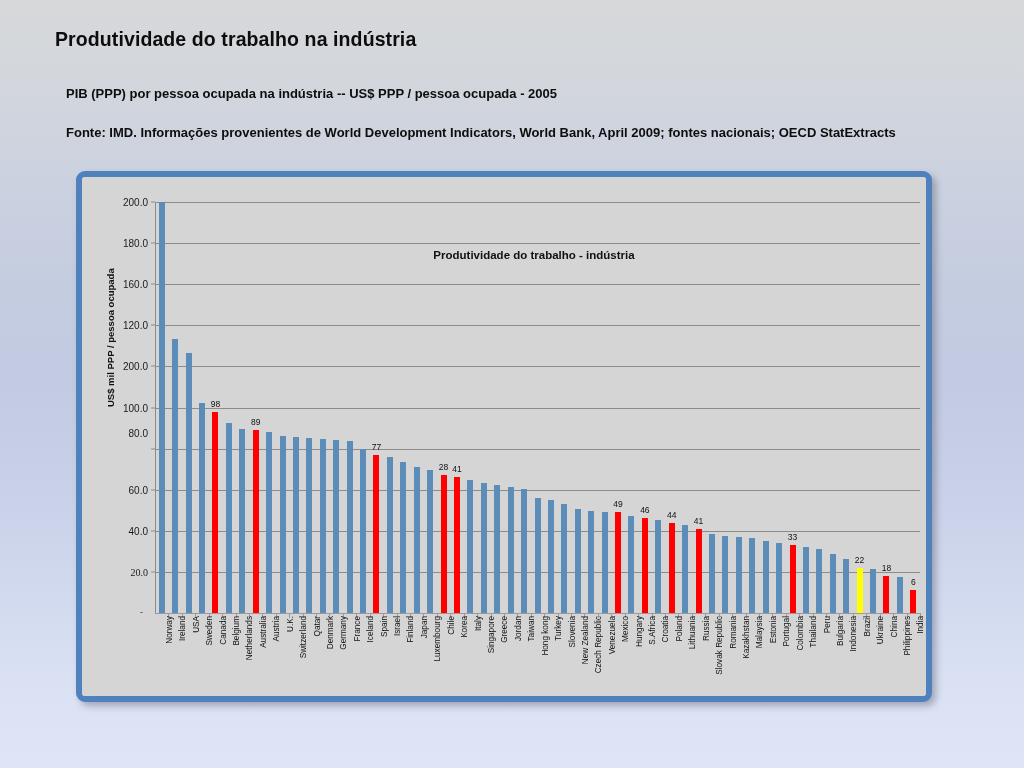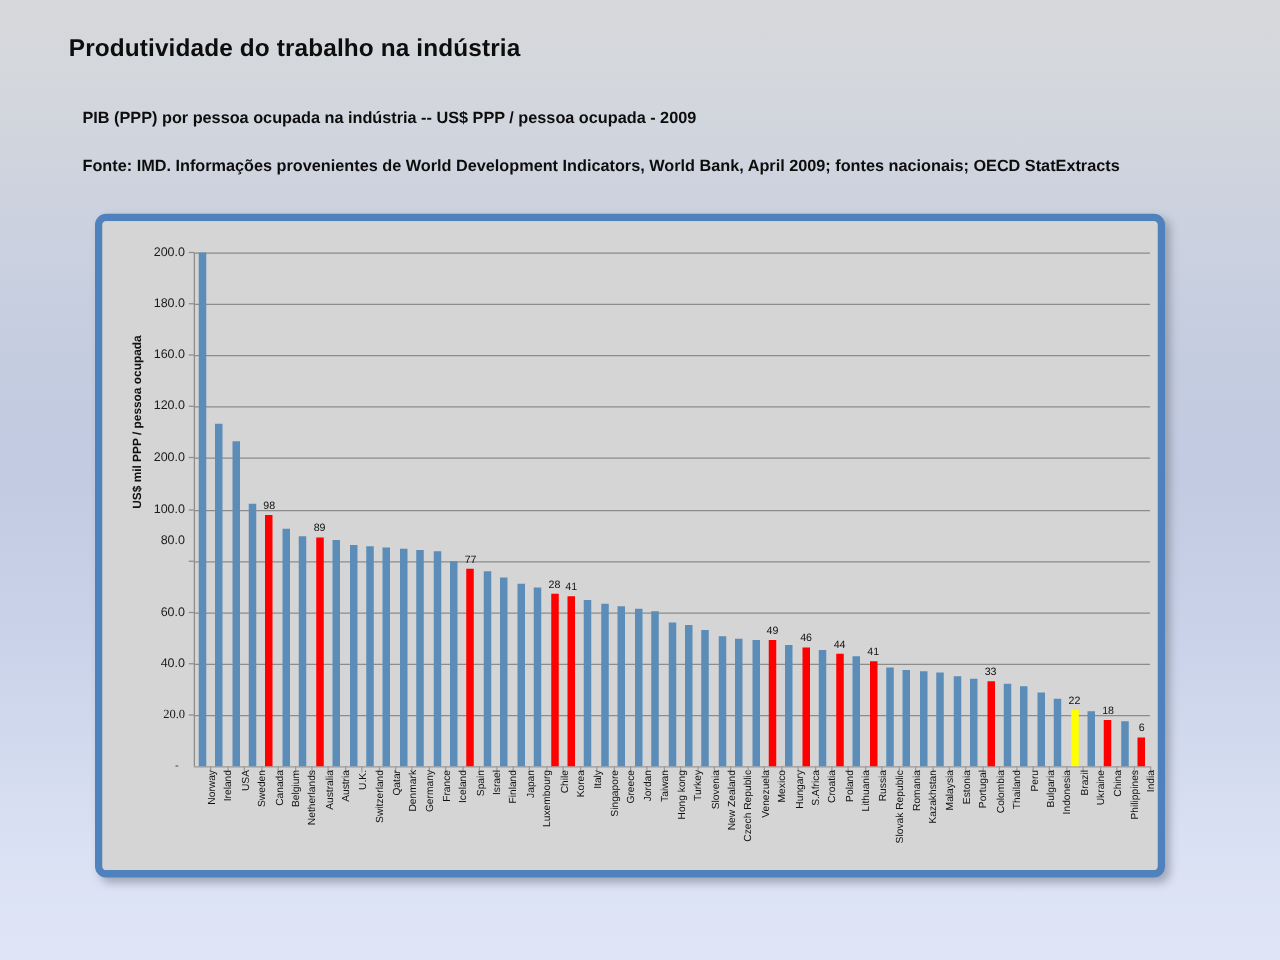--- a/index.html
+++ b/index.html
@@ -229,27 +229,28 @@
     top: 430px;
     font-size: 9px;
     color: #333;
   }
 </style>
 </head>
 <body>
 
 <div id="header">
   <div id="slide-title">Produtividade do trabalho na indústria</div>
-  <div id="subtitle">PIB (PPP) por pessoa ocupada na indústria --  US$ PPP / pessoa ocupada  - 2009</div>
+  <div id="subtitle">PIB (PPP) por pessoa ocupada na indústria --  US$ PPP / pessoa ocupada  - 2005</div>
   <div id="source-note">Fonte: IMD. Informações provenientes de  World Development Indicators, World Bank, April 2009; fontes nacionais; OECD StatExtracts</div>
 </div>
 
 <div id="chart-frame">
   <div id="chart-inner">
 
+    <div id="chart-inner-title">Produtividade do trabalho - indústria</div>
 
     <div id="yaxis-title">US$ mil PPP / pessoa ocupada</div>
     <div id="zero-dash">-</div>
 
     <div id="plot">
       <div id="axis-line"></div>
       <div id="gridlines">
           <div class="gridline baseline" style="top: 411px;"></div>
           <div class="gridline" style="top: 369.9px;"></div>
           <div class="ytick" style="top: 369.9px; font-family: Liberation Serif, serif;">20.0</div>

